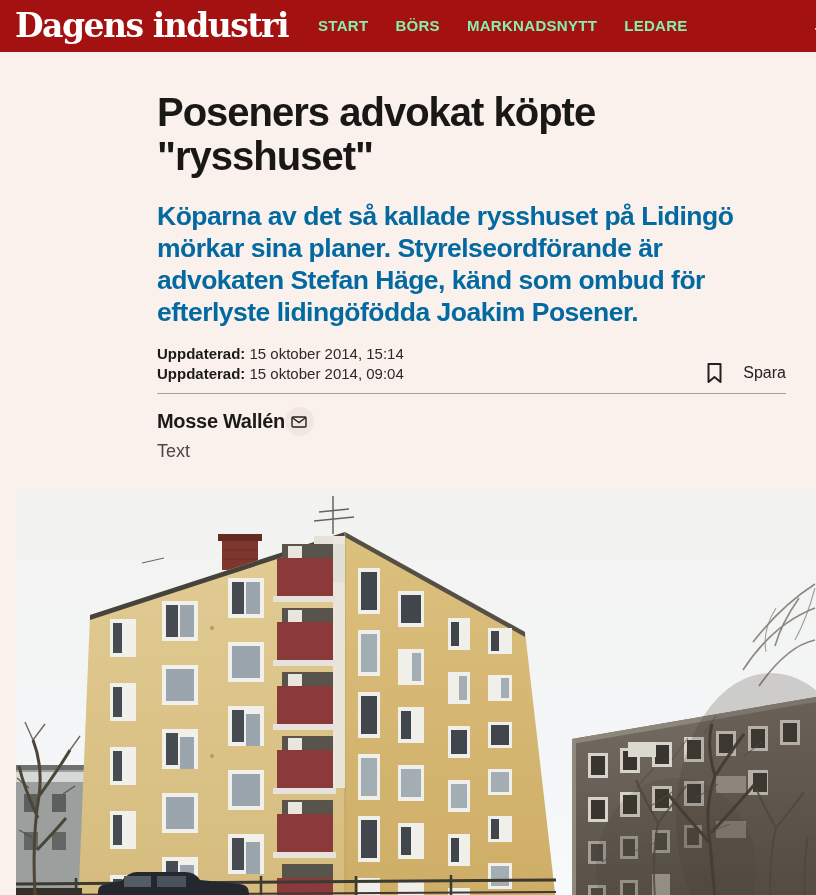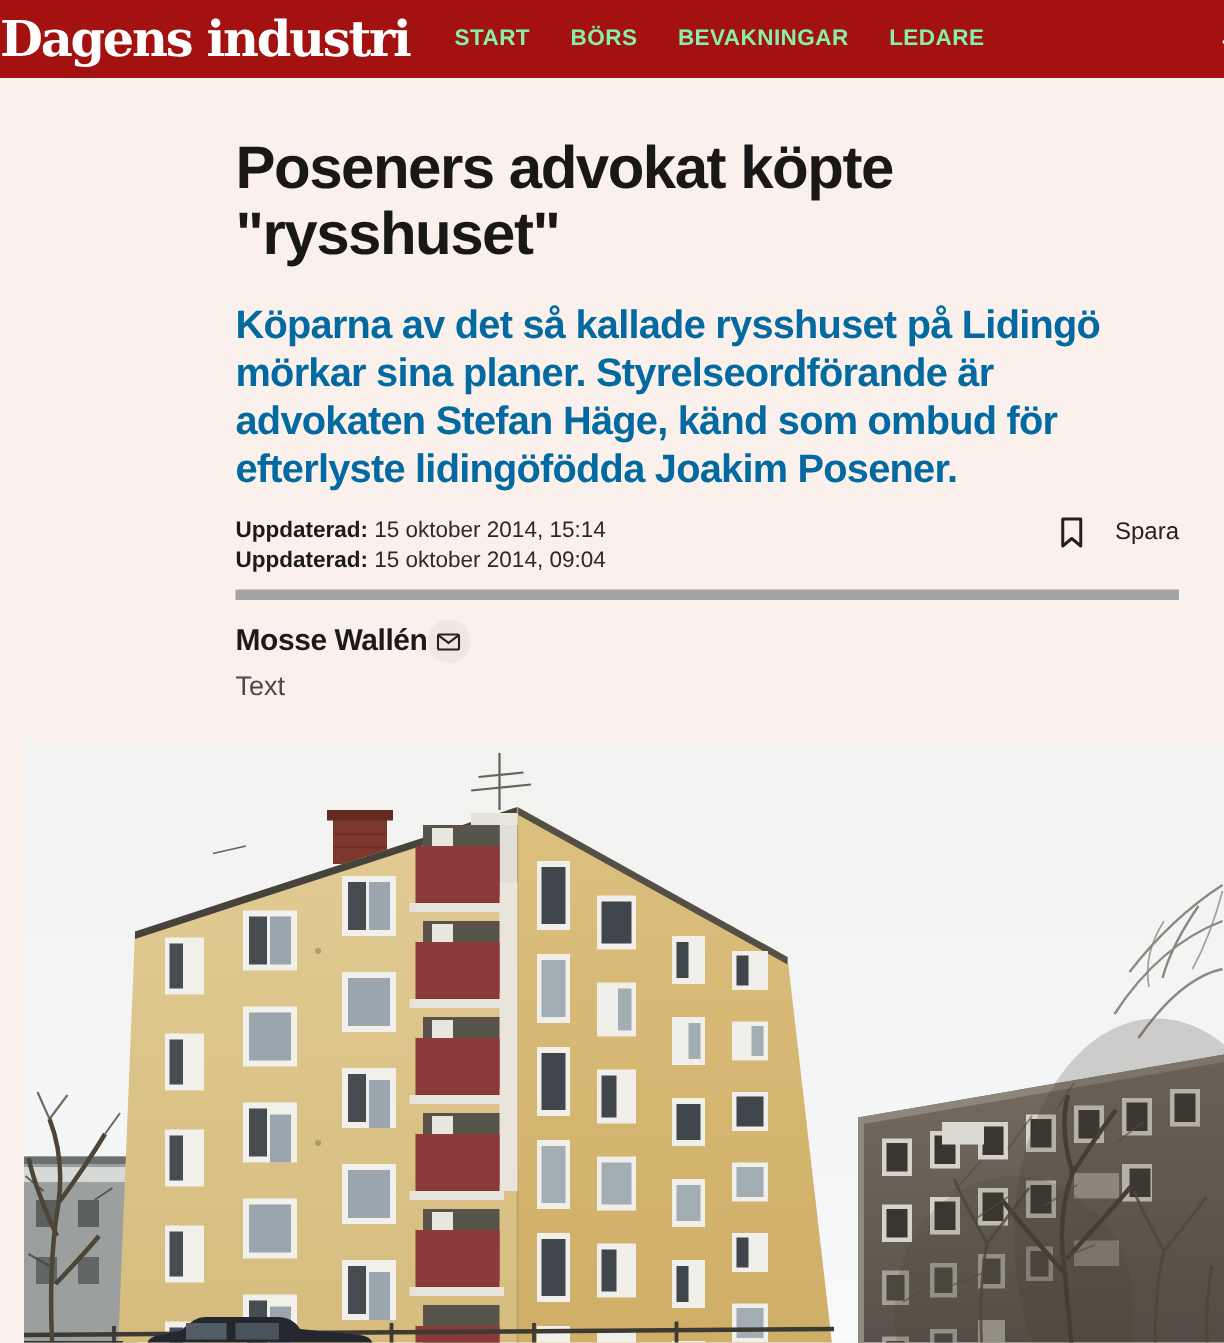--- a/index.html
+++ b/index.html
@@ -5,21 +5,21 @@
   html,body{margin:0;padding:0;}
   body{
     width:816px;height:895px;overflow:hidden;position:relative;
     background:#faf1ed;
     font-family:"Liberation Sans", sans-serif;
     color:#1c1b19;
   }
   
   .site-header{
     height:52px;background:#a31110;display:flex;align-items:center;
-    padding:0 0 0 0;position:relative;overflow:hidden;
+    padding:0 0 0 15px;position:relative;overflow:hidden;
   }
   .logo{
     color:#fff;font-weight:800;font-size:33px;letter-spacing:-1.5px;
     font-family:"DejaVu Serif", serif;
     white-space:nowrap;line-height:52px;cursor:pointer;
   }
   .main-nav{display:flex;align-items:center;margin-left:30px;gap:27px;}
   .nav-item{
     color:#86efac;font-weight:700;font-size:15px;letter-spacing:.3px;
     white-space:nowrap;cursor:pointer;line-height:52px;
@@ -32,22 +32,22 @@
   .content{margin:0 30px 0 157px;}
   .headline{
     margin:38px 0 0 0;font-size:40px;line-height:44px;font-weight:800;
     letter-spacing:-1px;color:#191816;max-width:480px;
   }
   .lead{
     margin:22px 0 0 0;font-size:26.5px;line-height:32px;font-weight:700;
     letter-spacing:-.5px;color:#0369a1;max-width:655px;
   }
   .meta-row{
-    margin-top:16px;display:flex;justify-content:space-between;align-items:flex-start;
-    padding-bottom:9px;border-bottom:7px solid #a3a3a3;
+    margin-top:16px;display:flex;justify-content:space-between;align-items:flex-end;
+    padding-bottom:9px;border-bottom:1px solid #a3a3a3;
   }
   .meta-lines{font-size:15px;line-height:20px;color:#2b2a28;}
   .meta-lines b{color:#1c1b19;}
   .save-button{
     display:flex;align-items:center;gap:20px;cursor:pointer;
     font-size:16px;color:#23221f;
   }
   .save-button svg{display:block;}
   .author-row{margin-top:13px;display:flex;align-items:center;gap:0;}
   .author-name{font-size:20px;font-weight:700;letter-spacing:-.3px;cursor:pointer;}
@@ -60,21 +60,21 @@
   .photo-wrap{margin:26px 0 0 16px;width:800px;height:422px;overflow:hidden;}
 </style>
 </head>
 <body>
 
 <div class="site-header">
   <div class="logo">Dagens industri</div>
   <div class="main-nav">
     <div class="nav-item">START</div>
     <div class="nav-item">BÖRS</div>
-    <div class="nav-item">BEVAKNINGAR</div>
+    <div class="nav-item">MARKNADSNYTT</div>
     <div class="nav-item">LEDARE</div>
 
   </div>
   <div class="nav-item-partial">J</div>
 </div>
 
 <div class="content">
   <h1 class="headline">Poseners advokat köpte "rysshuset"</h1>
   <p class="lead">Köparna av det så kallade rysshuset på Lidingö mörkar sina planer. Styrelseordförande är advokaten Stefan Häge, känd som ombud för efterlyste lidingöfödda Joakim Posener.</p>
 

